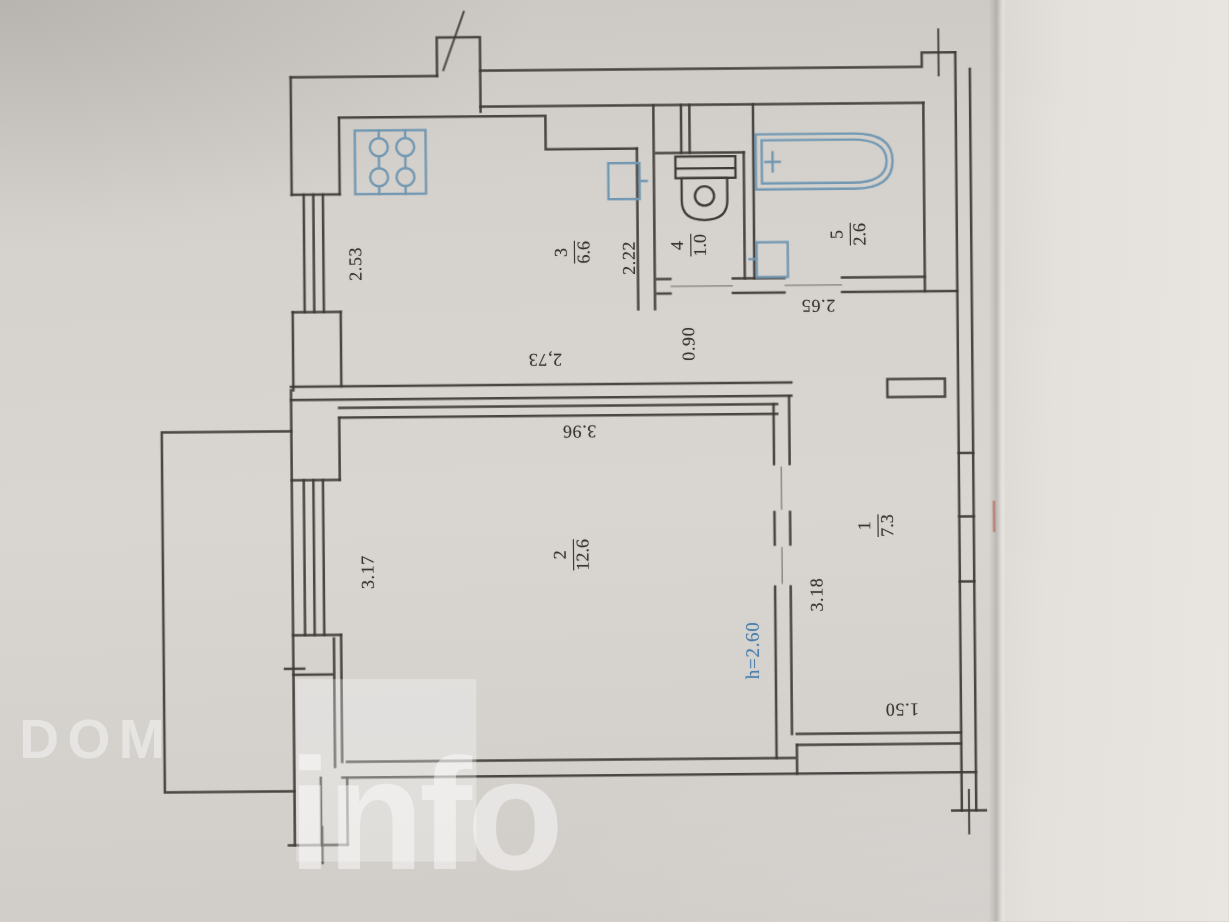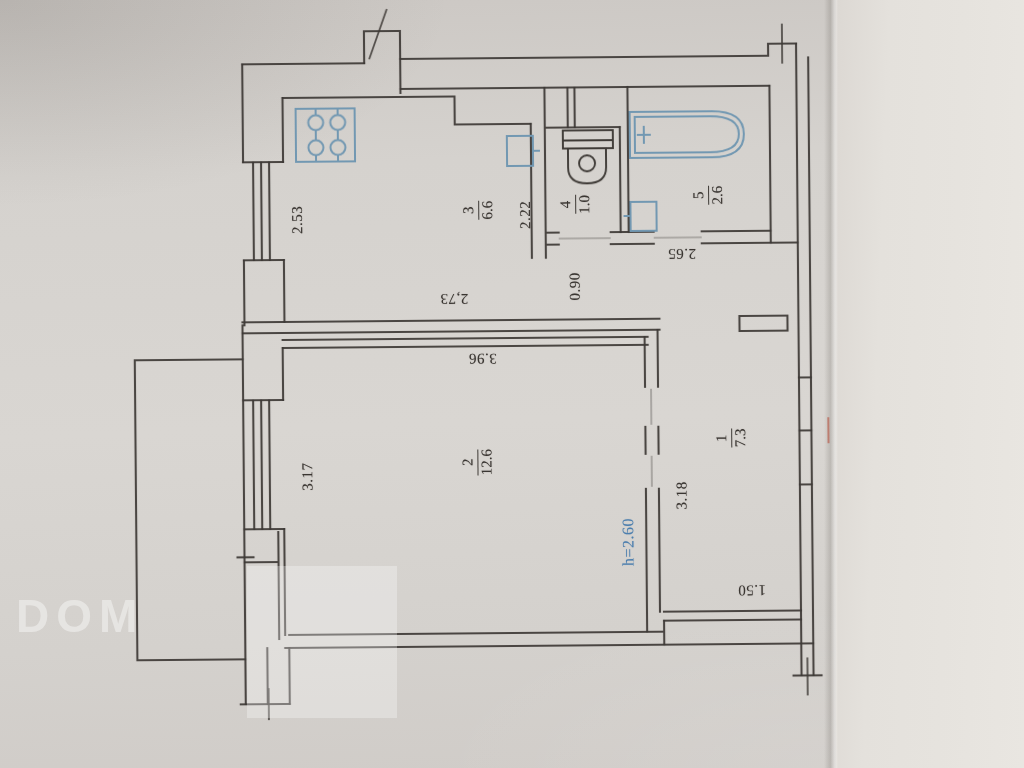--- a/index.html
+++ b/index.html
@@ -210,13 +210,14 @@
   </div>
   <div class="room" style="left:731px;top:440px">
     <div class="num">1</div>
     <div class="area">7.3</div>
   </div>
 </div>
 
 <div id="watermark">
   <div class="wm-rect"></div>
   <div class="wm" id="wm-dom">DOM</div>
+  <div class="wm" id="wm-info">info</div>
 </div>
 
 </body></html>

